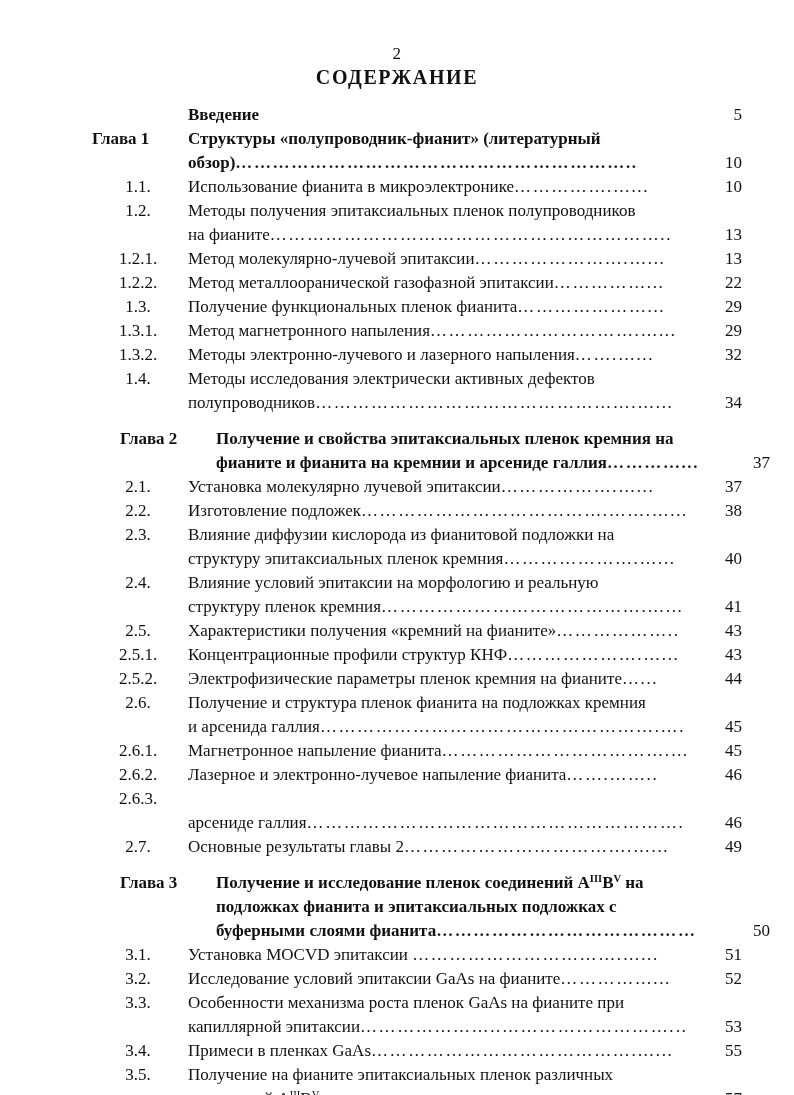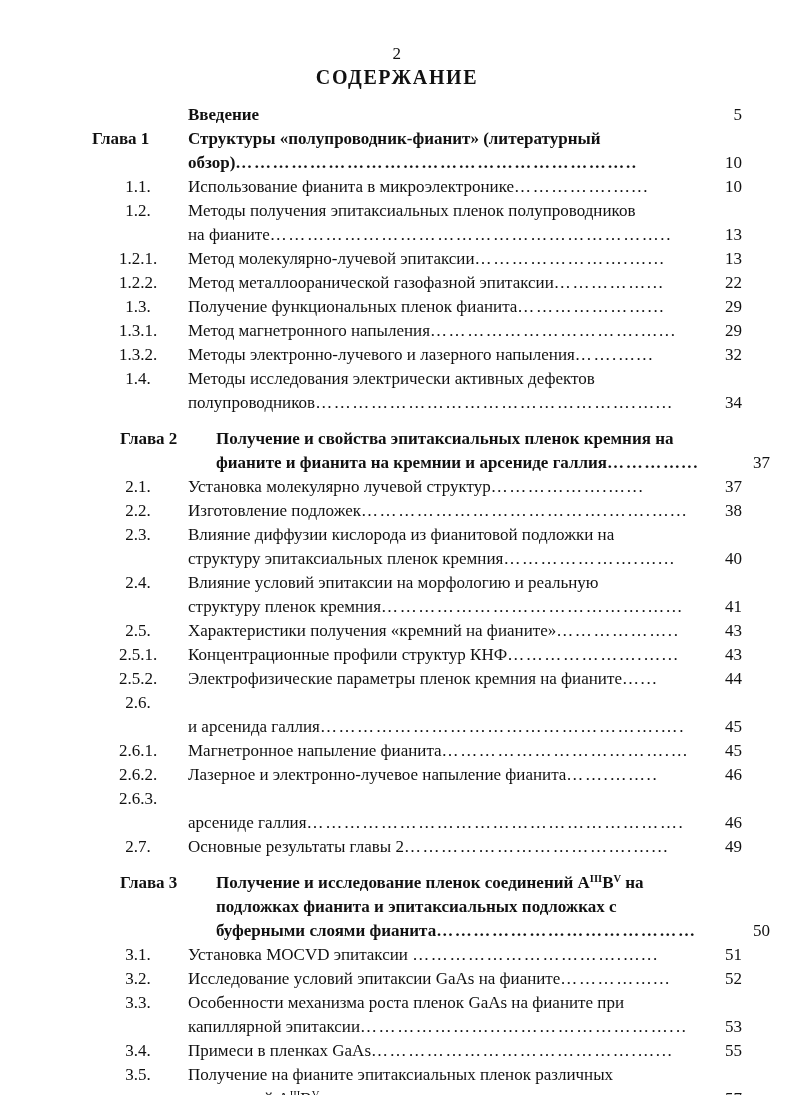--- a/index.html
+++ b/index.html
@@ -225,21 +225,21 @@
           <div class="body-col bold"><span class="txt">Получение и свойства эпитаксиальных пленок кремния на</span></div>
         </div>
         <div class="line">
           <div class="body-col bold"><span class="txt">фианите и фианита на кремнии и арсениде галлия</span><span class="leader">…………...</span></div>
           <div class="pg">37</div>
         </div>
       </div>
       <div class="entry">
         <div class="line">
           <div class="num">2.1.</div>
-          <div class="body-col"><span class="txt">Установка молекулярно лучевой структур</span><span class="leader">……………….…...</span></div>
+          <div class="body-col"><span class="txt">Установка молекулярно лучевой эпитаксии</span><span class="leader">……………….…...</span></div>
           <div class="pg">37</div>
         </div>
       </div>
       <div class="entry">
         <div class="line">
           <div class="num">2.2.</div>
           <div class="body-col"><span class="txt">Изготовление подложек</span><span class="leader">………………………………….…….…...</span></div>
           <div class="pg">38</div>
         </div>
       </div>
@@ -280,20 +280,21 @@
       <div class="entry">
         <div class="line">
           <div class="num">2.5.2.</div>
           <div class="body-col"><span class="txt">Электрофизические параметры пленок кремния на фианите</span><span class="leader">…...</span></div>
           <div class="pg">44</div>
         </div>
       </div>
       <div class="entry">
         <div class="line">
           <div class="num">2.6.</div>
+          <div class="body-col"><span class="txt">Получение и структура пленок фианита на подложках кремния</span></div>
         </div>
         <div class="line">
           <div class="body-col"><span class="txt">и арсенида галлия</span><span class="leader">……………………………………………….…...</span></div>
           <div class="pg">45</div>
         </div>
       </div>
       <div class="entry">
         <div class="line">
           <div class="num">2.6.1.</div>
           <div class="body-col"><span class="txt">Магнетронное напыление фианита</span><span class="leader">……………………………….…...</span></div>

